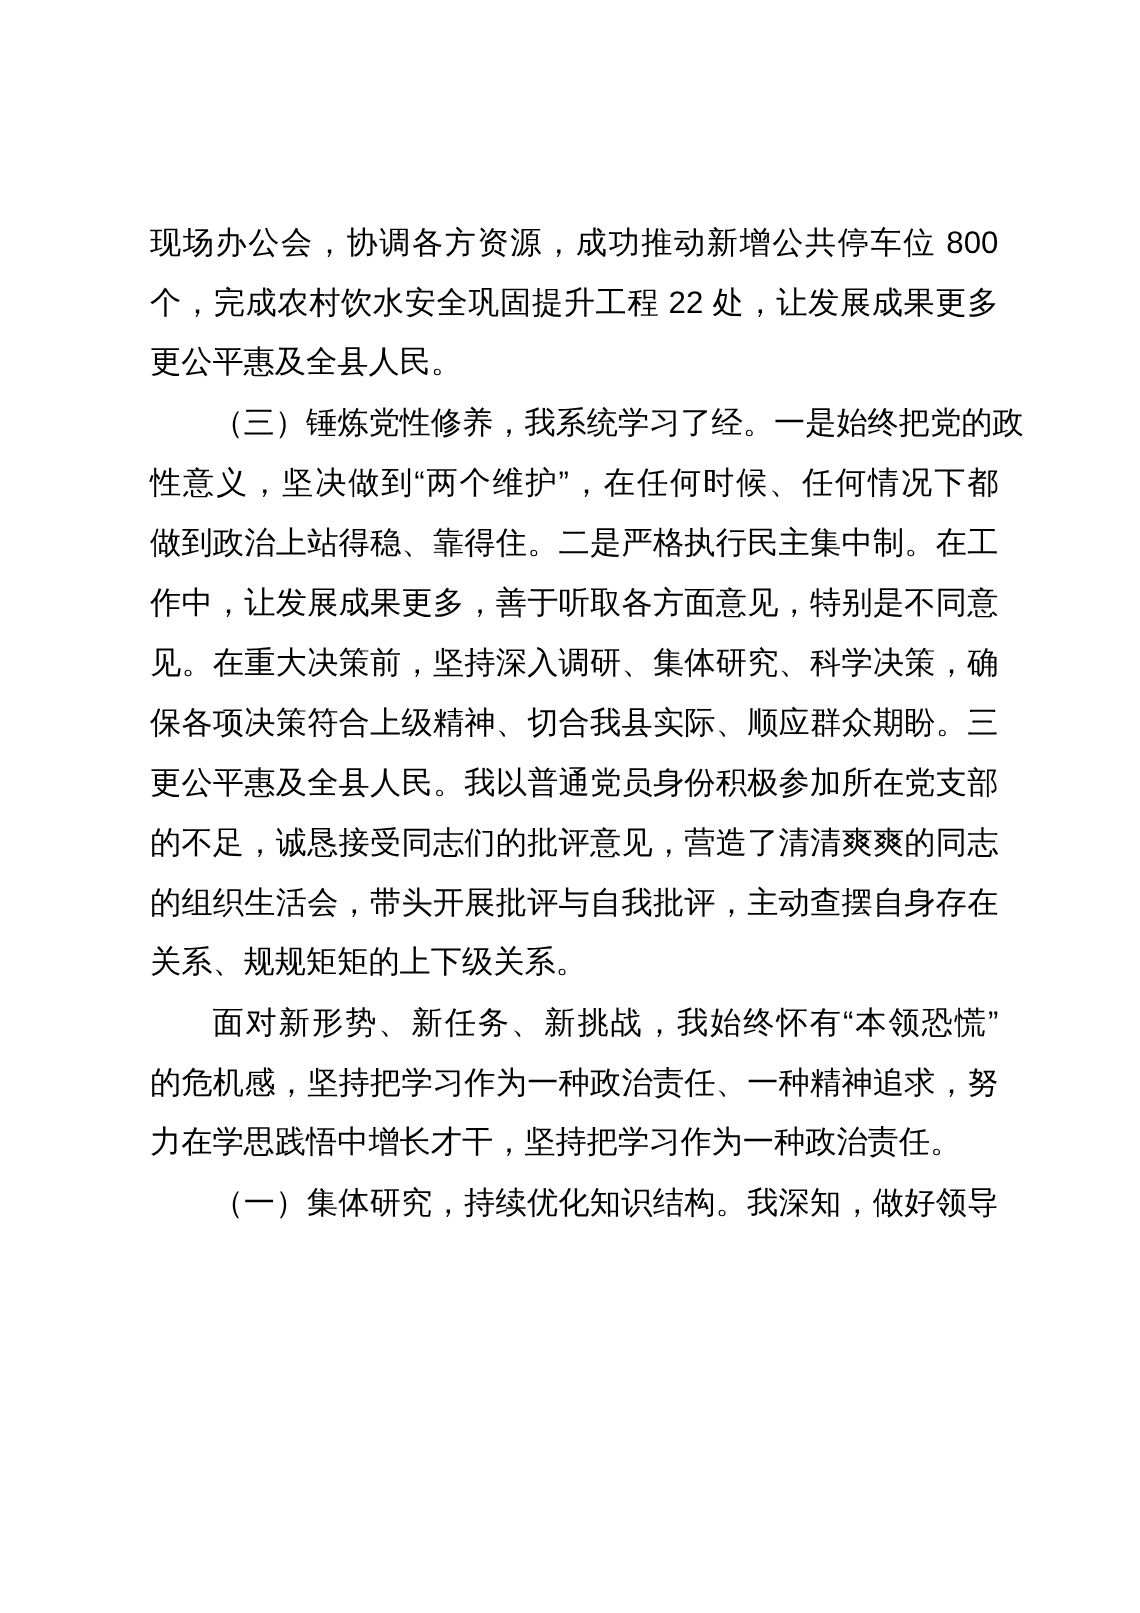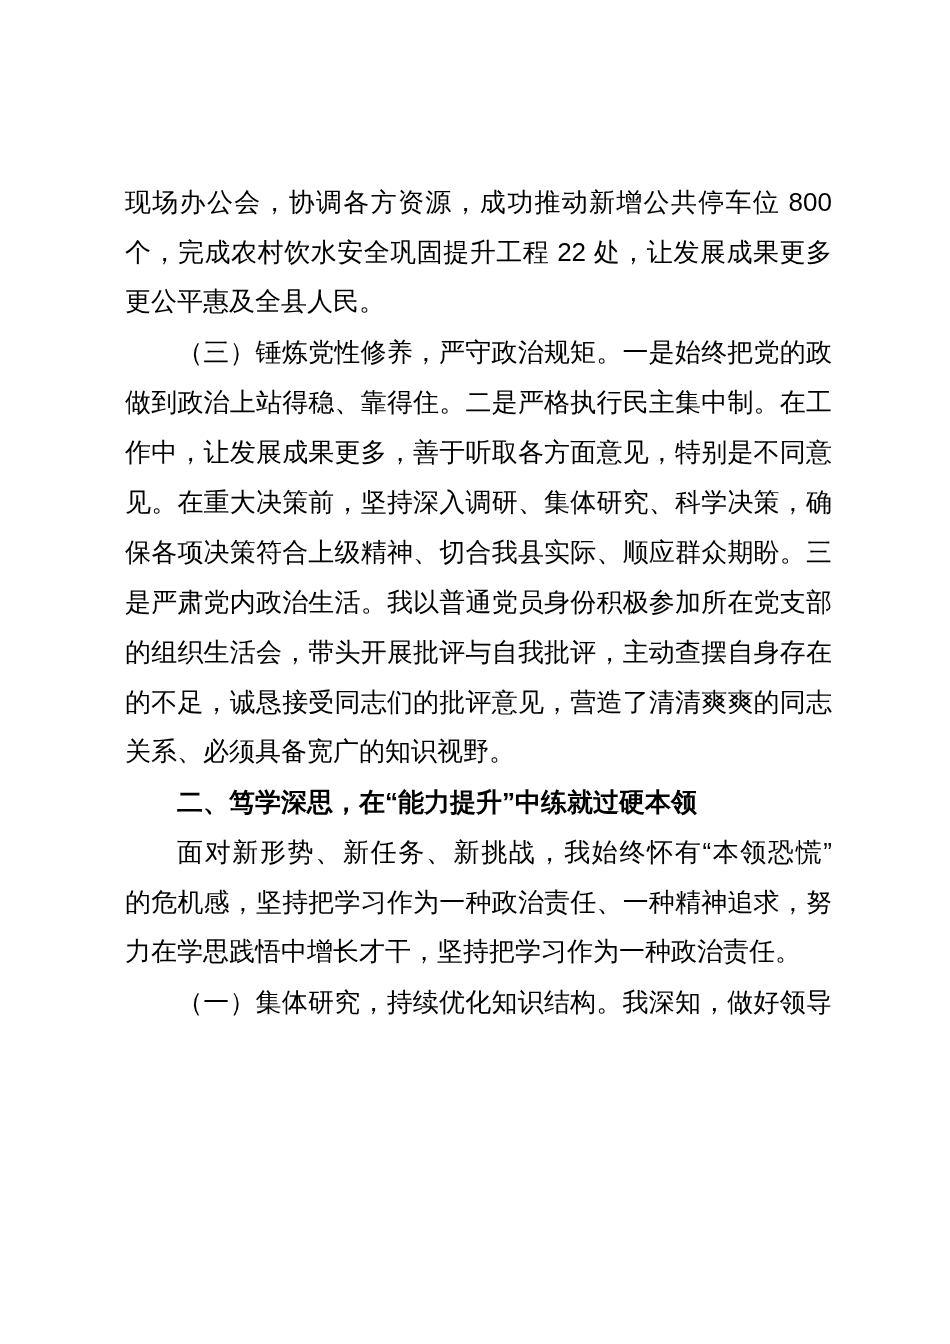--- a/index.html
+++ b/index.html
@@ -47,28 +47,28 @@
   }
 </style>
 </head>
 <body>
 
 <div class="page">
   <div class="text-column">
     <div class="ln">现场办公会，协调各方资源，成功推动新增公共停车位 800</div>
     <div class="ln">个，完成农村饮水安全巩固提升工程 22 处，让发展成果更多</div>
     <div class="ln endline">更公平惠及全县人民。</div>
-    <div class="ln indent">（三）锤炼党性修养，严守政治规矩。一是始终把党的政</div>
+    <div class="ln indent">（三）锤炼党性修养，我系统学习了经。一是始终把党的政</div>
+    <div class="ln">性意义，坚决做到“两个维护”，在任何时候、任何情况下都</div>
     <div class="ln">做到政治上站得稳、靠得住。二是严格执行民主集中制。在工</div>
     <div class="ln">作中，让发展成果更多，善于听取各方面意见，特别是不同意</div>
     <div class="ln">见。在重大决策前，坚持深入调研、集体研究、科学决策，确</div>
     <div class="ln">保各项决策符合上级精神、切合我县实际、顺应群众期盼。三</div>
-    <div class="ln">是严肃党内政治生活。我以普通党员身份积极参加所在党支部</div>
+    <div class="ln">更公平惠及全县人民。我以普通党员身份积极参加所在党支部</div>
+    <div class="ln">的不足，诚恳接受同志们的批评意见，营造了清清爽爽的同志</div>
     <div class="ln">的组织生活会，带头开展批评与自我批评，主动查摆自身存在</div>
-    <div class="ln">的不足，诚恳接受同志们的批评意见，营造了清清爽爽的同志</div>
-    <div class="ln endline">关系、必须具备宽广的知识视野。</div>
-    <div class="ln indent heading">二、笃学深思，在“能力提升”中练就过硬本领</div>
+    <div class="ln endline">关系、规规矩矩的上下级关系。</div>
     <div class="ln indent">面对新形势、新任务、新挑战，我始终怀有“本领恐慌”</div>
     <div class="ln">的危机感，坚持把学习作为一种政治责任、一种精神追求，努</div>
     <div class="ln endline">力在学思践悟中增长才干，坚持把学习作为一种政治责任。</div>
     <div class="ln indent">（一）集体研究，持续优化知识结构。我深知，做好领导</div>
   </div>
 </div>
 
 </body></html>

